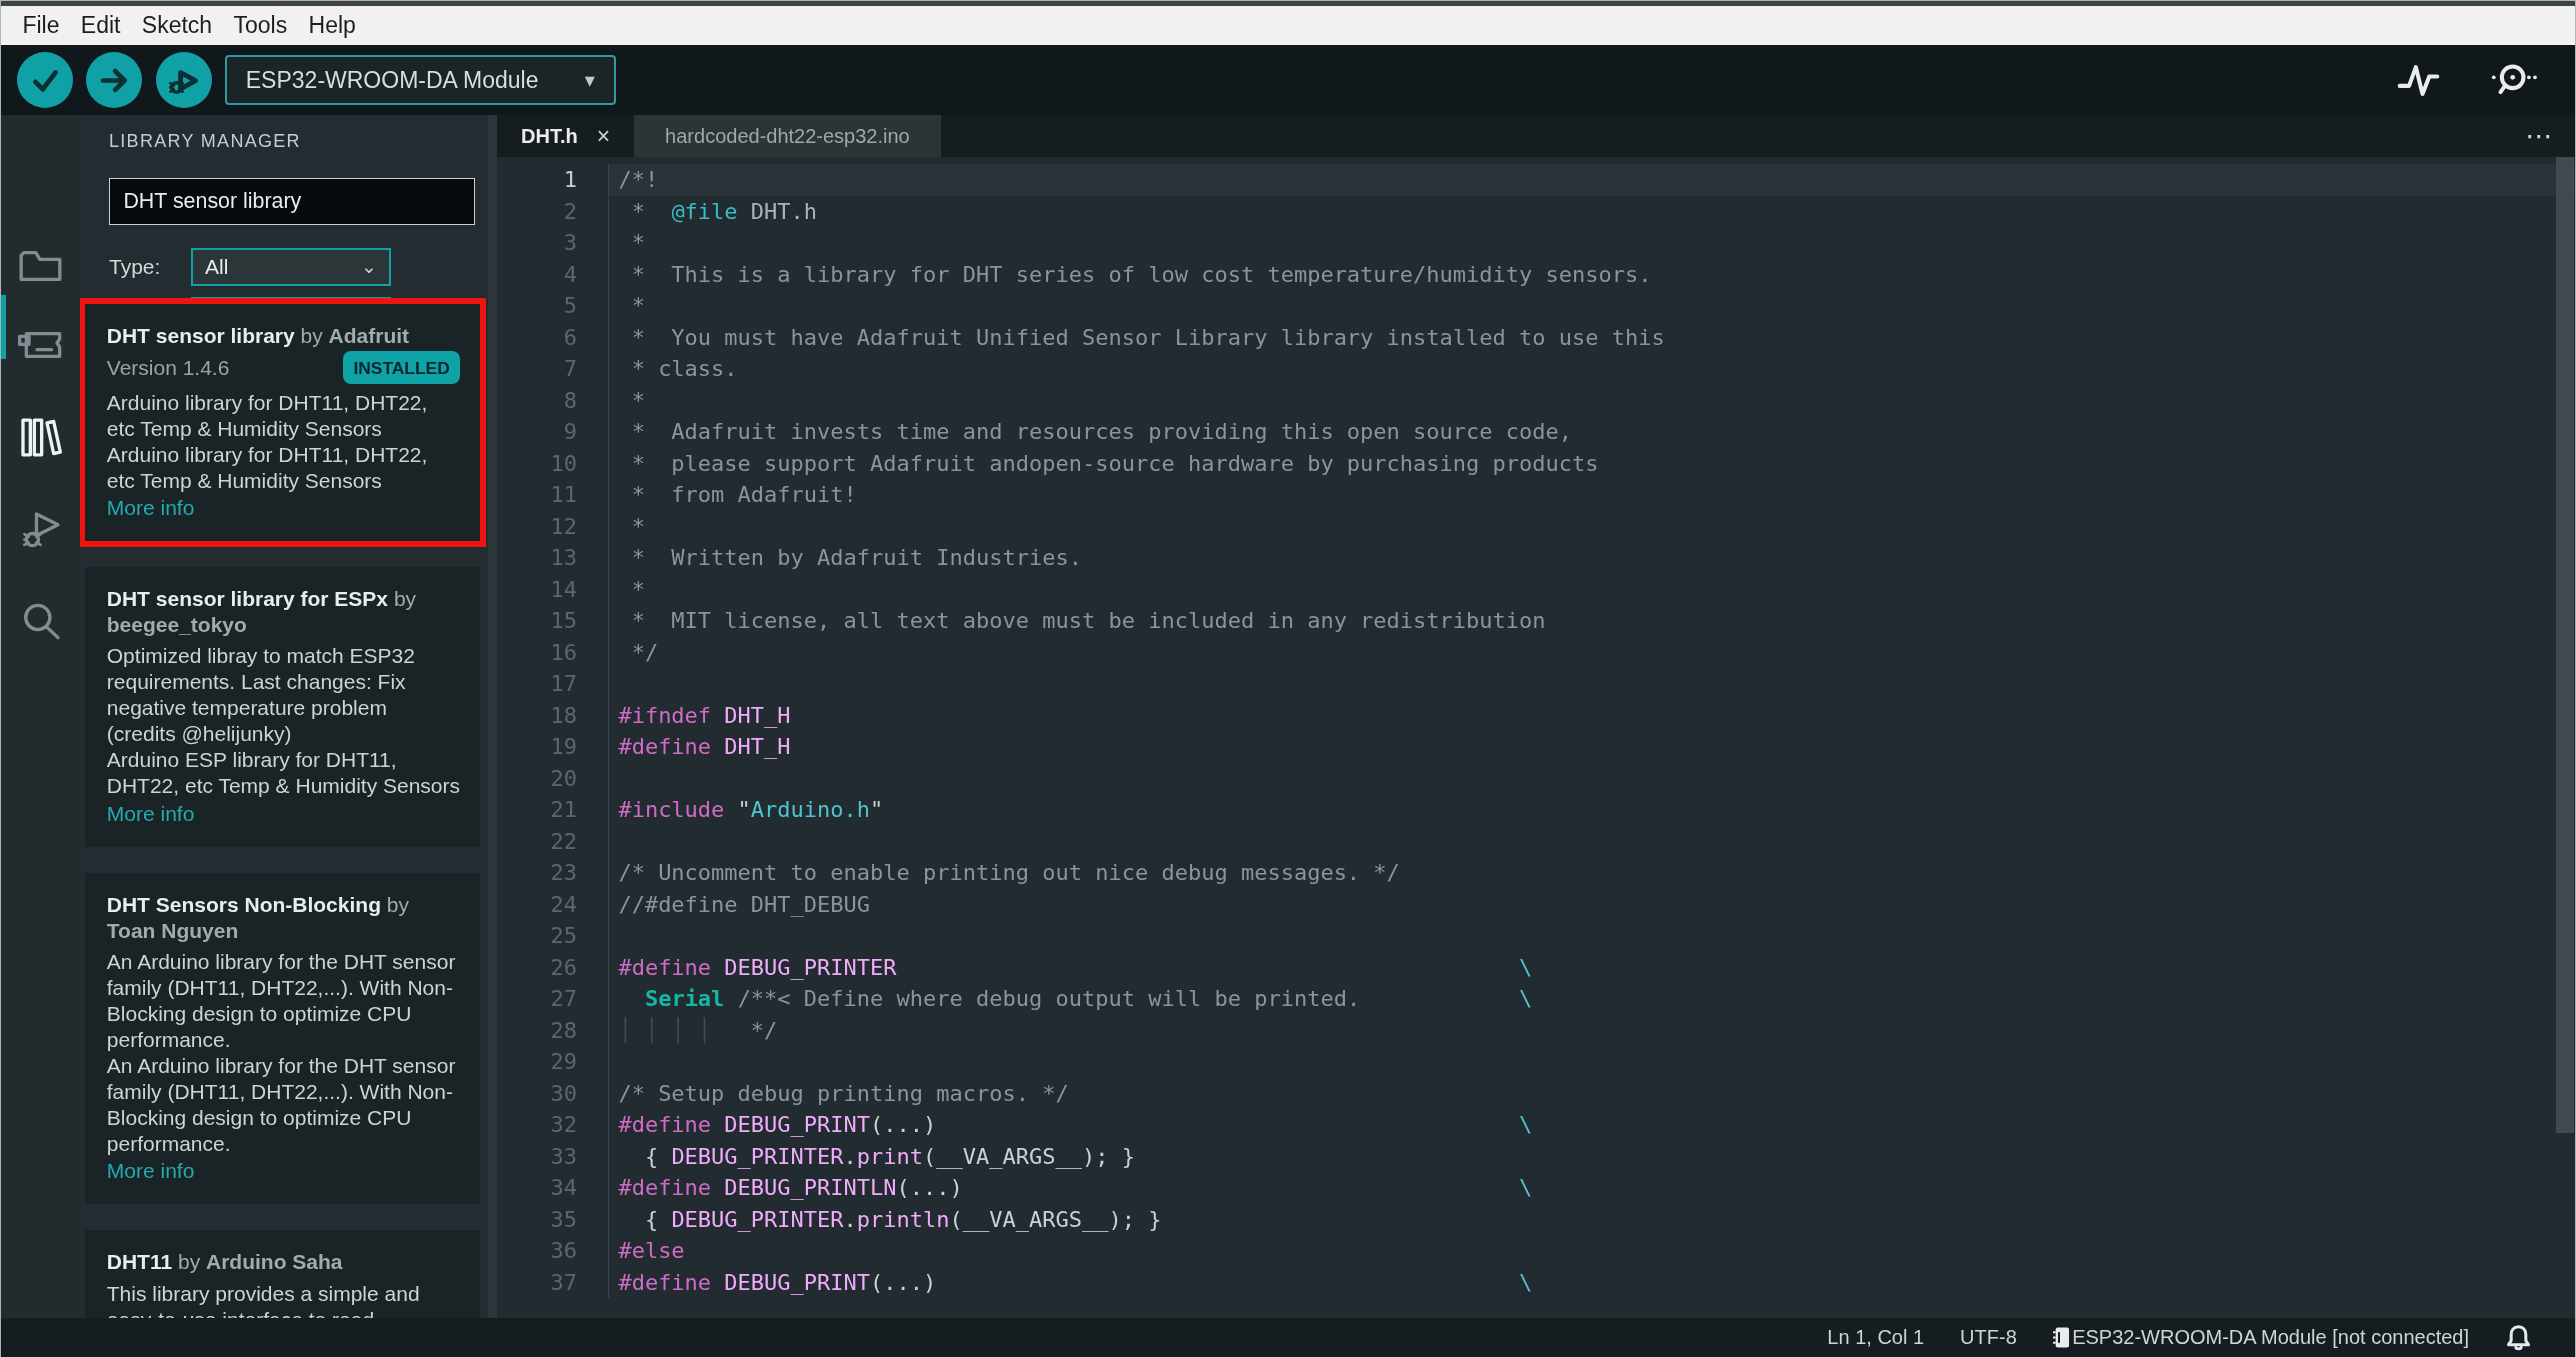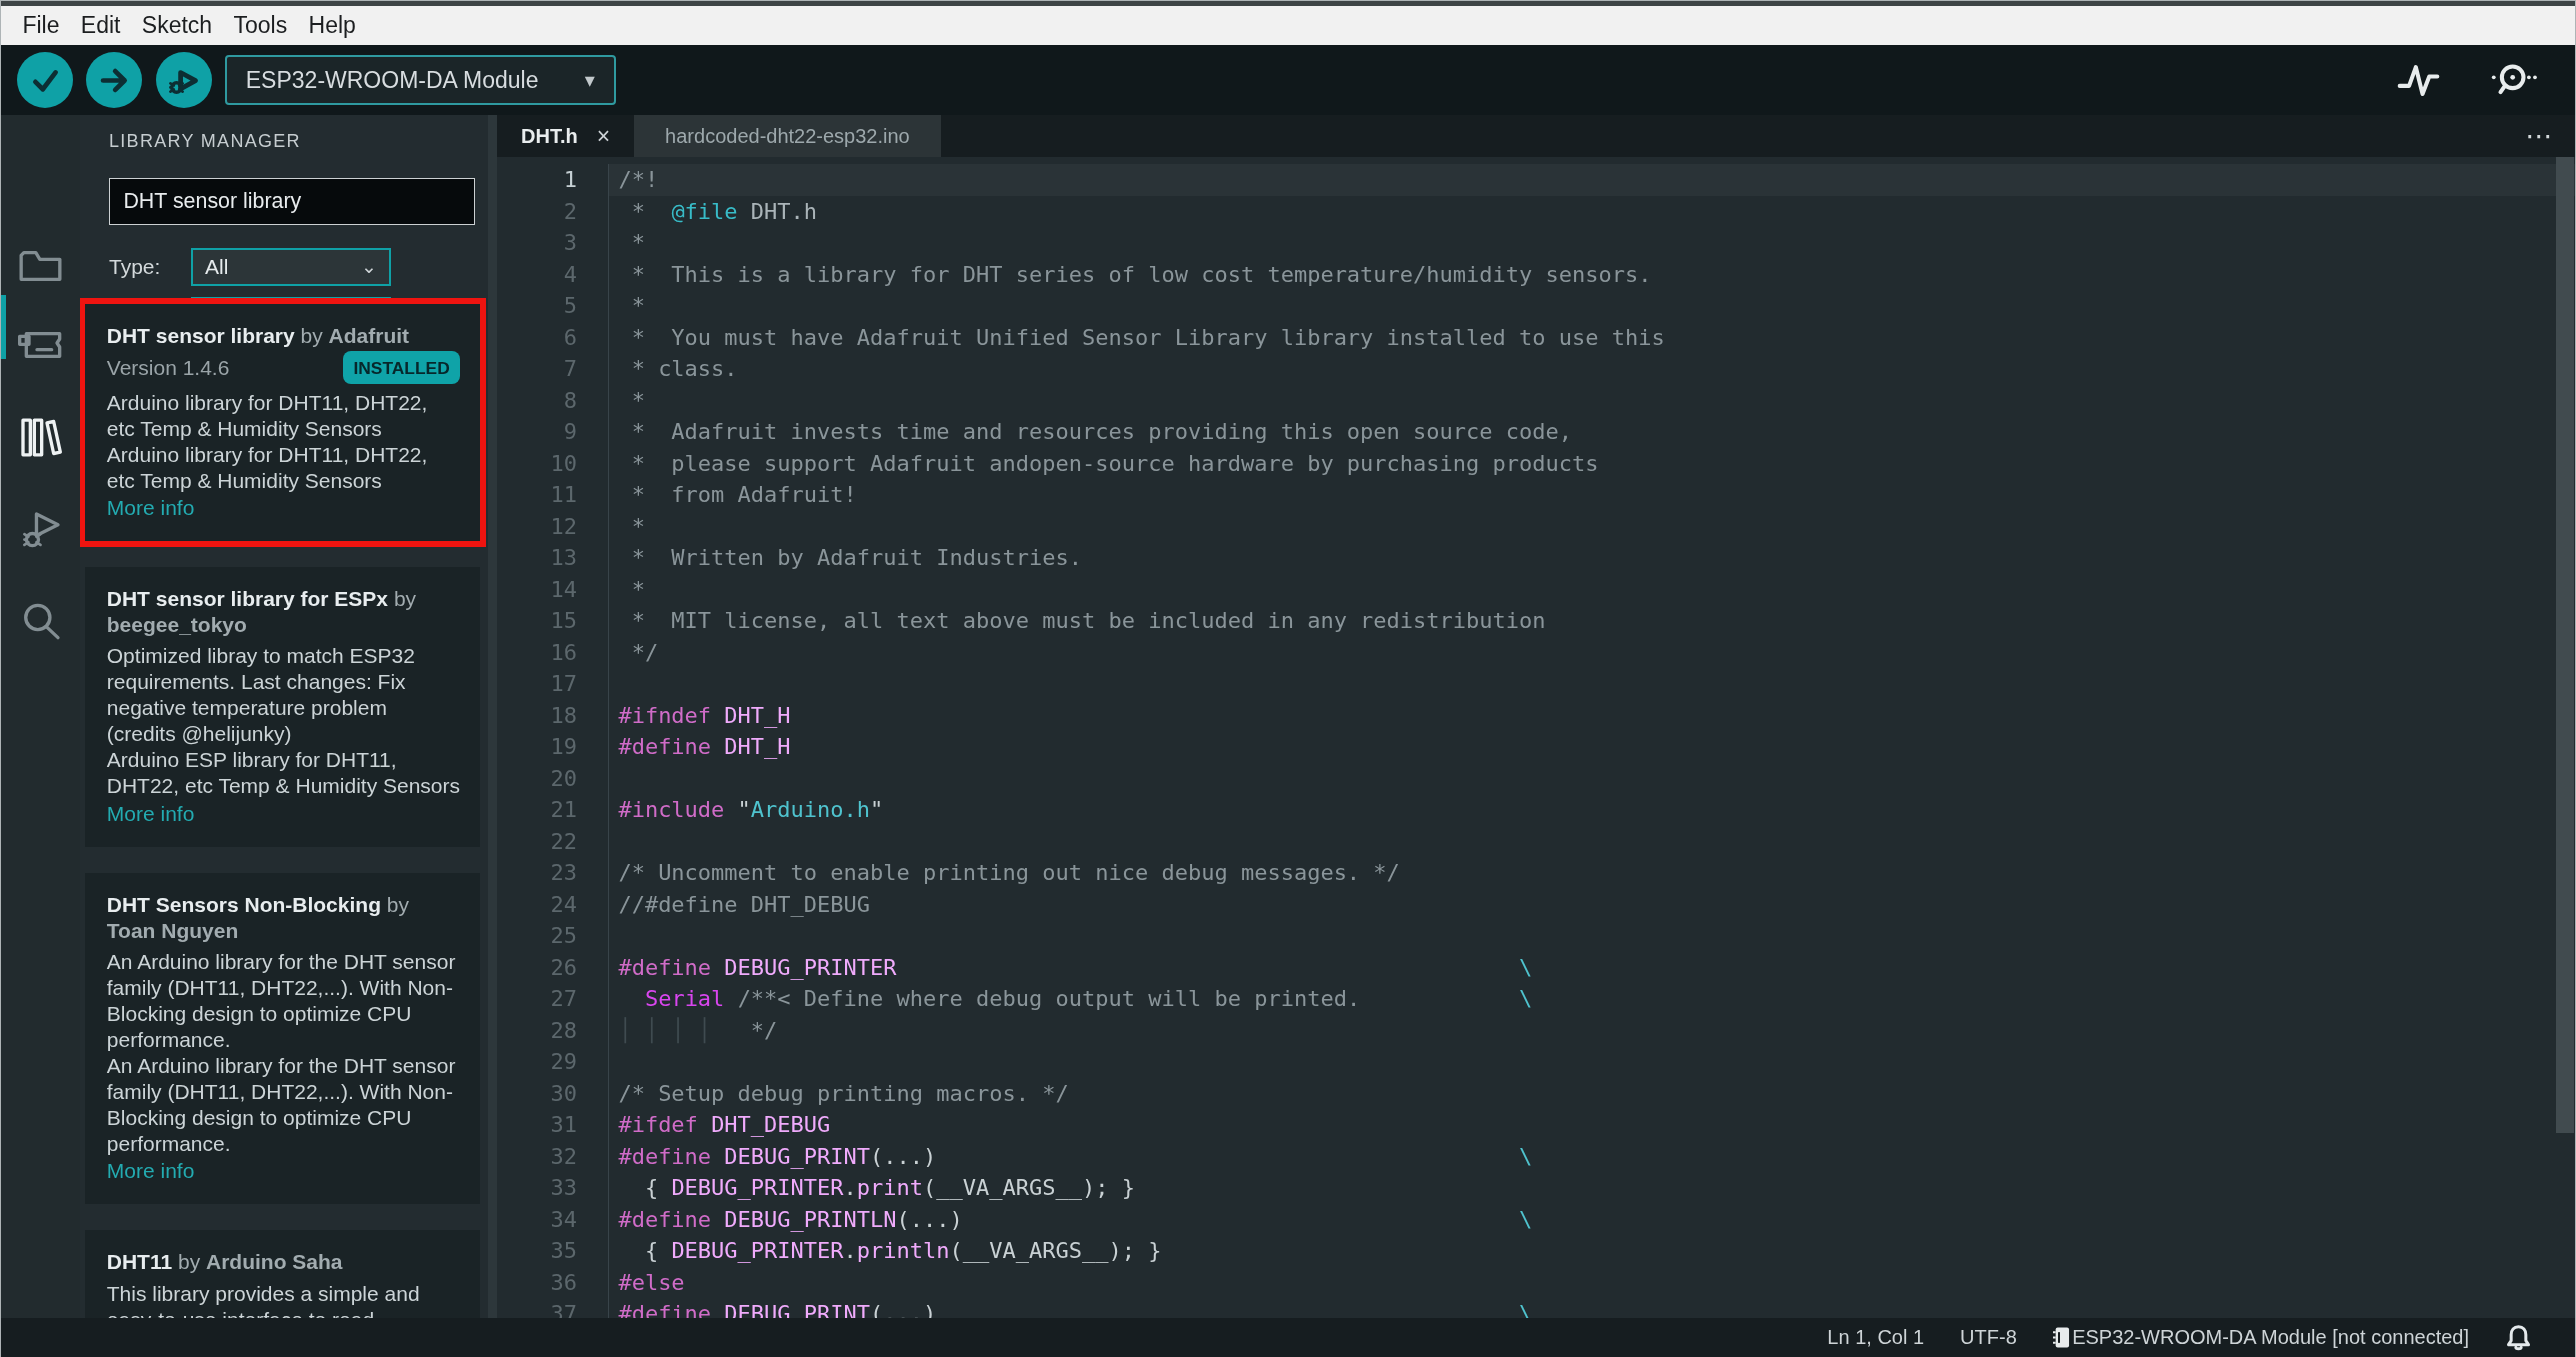--- a/index.html
+++ b/index.html
@@ -93,21 +93,21 @@
   .line.cur .lc { background:#2a3337; }
   .line.cur .ln { color:#c6d0d4; }
 
   .tk-c  { color:#8a959a; }
   .tk-c2 { color:#aab4b8; }
   .tk-p  { color:#d06cc8; }
   .tk-m  { color:#f0abfc;text-align:right; }
   .tk-d  { color:#38bcc8; }
   .tk-s  { color:#4fc3ce; }
   .tk-t  { color:#c9d1d4; }
-  .tk-k  { color:#d946ef; font-weight:normal; }
+  .tk-k  { color:#14b8a6; font-weight:bold; }
   .tk-e  { color:#4fc3ce; }
   .tk-g  { color:#3f4b50; }
 
   .vscroll { position:absolute; right:1.3px; top:42px; width:17.4px; height:976px; background:#414b4f; }
 
   
   .statusbar { height:39px; background:#161d20; flex:none; display:flex; align-items:center;
     justify-content:flex-end; gap:36px; padding-right:43px; color:#ced4d7; font-size:20px; }
   .sb-board { display:flex; align-items:center; gap:2px; }
   .bell svg { stroke:#e4e9eb; fill:none; stroke-width:4.5; stroke-linecap:round; stroke-linejoin:round; }
@@ -315,21 +315,20 @@
             <div class="line"><span class="ln">21</span><span class="lc"><span class="tk-p">#include</span><span class="tk-t"> </span><span class="tk-t">"</span><span class="tk-s">Arduino.h</span><span class="tk-t">"</span></span></div>
             <div class="line"><span class="ln">22</span><span class="lc"></span></div>
             <div class="line"><span class="ln">23</span><span class="lc"><span class="tk-c">/* Uncomment to enable printing out nice debug messages. */</span></span></div>
             <div class="line"><span class="ln">24</span><span class="lc"><span class="tk-c">//#define DHT_DEBUG</span></span></div>
             <div class="line"><span class="ln">25</span><span class="lc"></span></div>
             <div class="line"><span class="ln">26</span><span class="lc"><span class="tk-p">#define</span><span class="tk-t"> </span><span class="tk-m">DEBUG_PRINTER</span><span class="tk-t">                                               </span><span class="tk-e">\</span></span></div>
             <div class="line"><span class="ln">27</span><span class="lc"><span class="tk-t">  </span><span class="tk-k">Serial</span><span class="tk-t"> </span><span class="tk-c">/**&lt; Define where debug output will be printed.</span><span class="tk-t">            </span><span class="tk-e">\</span></span></div>
             <div class="line"><span class="ln">28</span><span class="lc"><span class="tk-g">│ │ │ │</span><span class="tk-t">   </span><span class="tk-c">*/</span></span></div>
             <div class="line"><span class="ln">29</span><span class="lc"></span></div>
             <div class="line"><span class="ln">30</span><span class="lc"><span class="tk-c">/* Setup debug printing macros. */</span></span></div>
-            <div class="line"><span class="ln">31</span><span class="lc"><span class="tk-p">#ifdef</span><span class="tk-t"> </span><span class="tk-m">DHT_DEBUG</span></span></div>
             <div class="line"><span class="ln">32</span><span class="lc"><span class="tk-p">#define</span><span class="tk-t"> </span><span class="tk-m">DEBUG_PRINT</span><span class="tk-t">(...)</span><span class="tk-t">                                            </span><span class="tk-e">\</span></span></div>
             <div class="line"><span class="ln">33</span><span class="lc"><span class="tk-t">  { </span><span class="tk-m">DEBUG_PRINTER</span><span class="tk-t">.</span><span class="tk-m">print</span><span class="tk-t">(</span><span class="tk-t">__VA_ARGS__</span><span class="tk-t">); }</span></span></div>
             <div class="line"><span class="ln">34</span><span class="lc"><span class="tk-p">#define</span><span class="tk-t"> </span><span class="tk-m">DEBUG_PRINTLN</span><span class="tk-t">(...)</span><span class="tk-t">                                          </span><span class="tk-e">\</span></span></div>
             <div class="line"><span class="ln">35</span><span class="lc"><span class="tk-t">  { </span><span class="tk-m">DEBUG_PRINTER</span><span class="tk-t">.</span><span class="tk-m">println</span><span class="tk-t">(</span><span class="tk-t">__VA_ARGS__</span><span class="tk-t">); }</span></span></div>
             <div class="line"><span class="ln">36</span><span class="lc"><span class="tk-p">#else</span></span></div>
             <div class="line"><span class="ln">37</span><span class="lc"><span class="tk-p">#define</span><span class="tk-t"> </span><span class="tk-m">DEBUG_PRINT</span><span class="tk-t">(...)</span><span class="tk-t">                                            </span><span class="tk-e">\</span></span></div>
           </div>
       </div>
       <div class="vscroll"></div>
     </div>

